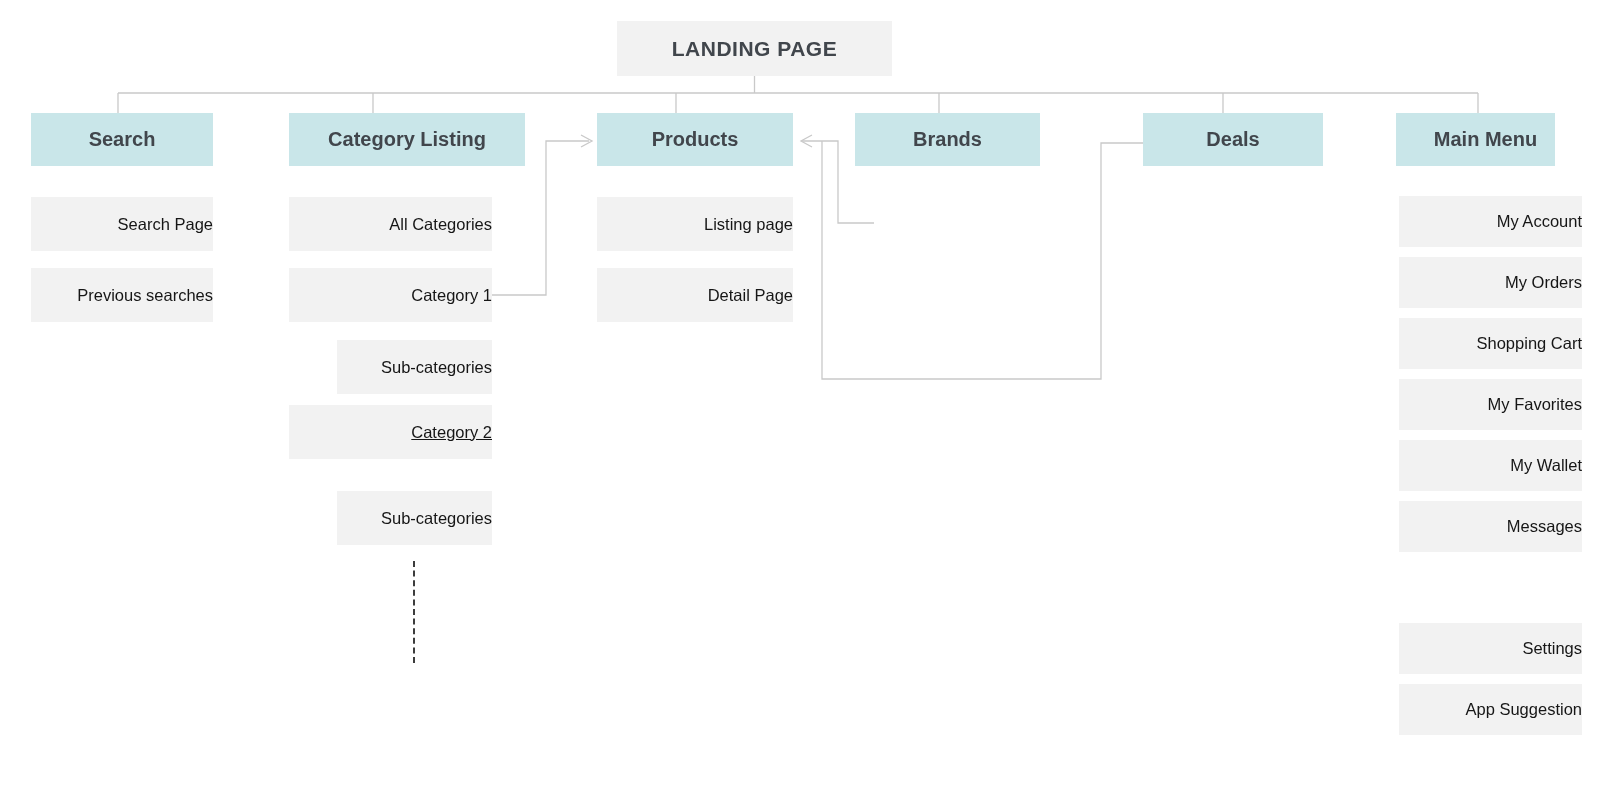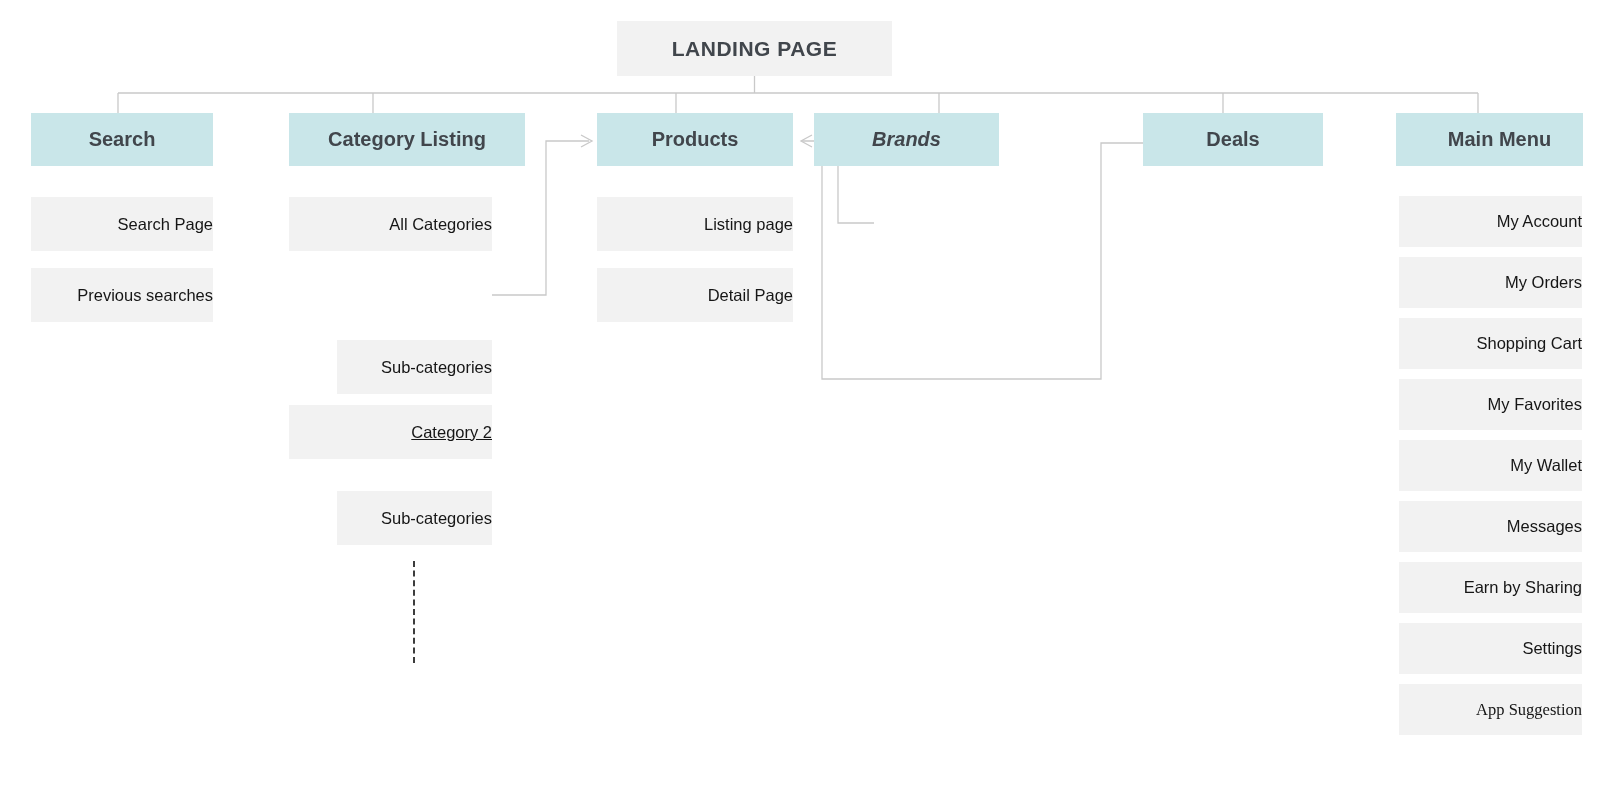--- a/index.html
+++ b/index.html
@@ -88,39 +88,42 @@
 
   <div class="node root-node" style="left:617px;top:21px;width:275px;height:55px;">
     <span class="label">LANDING PAGE</span>
   </div>
   <div class="node header-node" style="left:289px;top:113px;width:236px;height:53px;">
     <span class="label">Category Listing</span>
   </div>
   <div class="node header-node" style="left:597px;top:113px;width:196px;height:53px;">
     <span class="label">Products</span>
   </div>
-  <div class="node header-node" style="left:814px;top:113px;width:185px;height:53px;font-style:italic;">
+  <div class="node header-node" style="left:855px;top:113px;width:185px;height:53px;">
     <span class="label">Brands</span>
   </div>
   <div class="node header-node" style="left:1143px;top:113px;width:180px;height:53px;">
     <span class="label">Deals</span>
   </div>
-  <div class="node header-node" style="left:1396px;top:113px;width:187px;height:53px;padding-left:20px;">
+  <div class="node header-node" style="left:1396px;top:113px;width:159px;height:53px;padding-left:20px;">
     <span class="label">Main Menu</span>
   </div>
 
   <div class="node item-node" style="left:31px;top:197px;width:182px;height:54px;">
     <span class="label">Search Page</span>
   </div>
   <div class="node item-node" style="left:289px;top:197px;width:203px;height:54px;">
     <span class="label">All Categories</span>
   </div>
 
   <div class="node item-node" style="left:31px;top:268px;width:182px;height:54px;">
     <span class="label">Previous searches</span>
+  </div>
+  <div class="node item-node" style="left:289px;top:268px;width:203px;height:54px;">
+    <span class="label">Category 1</span>
   </div>
   <div class="node item-node" style="left:337px;top:340px;width:155px;height:54px;padding-left:11px;">
     <span class="label">Sub-categories</span>
   </div>
   <div class="node item-node" style="left:289px;top:405px;width:203px;height:54px;text-decoration:underline;">
     <span class="label">Category 2</span>
   </div>
   <div class="node item-node" style="left:337px;top:491px;width:155px;height:54px;padding-left:11px;">
     <span class="label">Sub-categories</span>
   </div>
@@ -145,23 +148,20 @@
   </div>
   <div class="node item-node" style="left:1399px;top:379px;width:183px;height:51px;">
     <span class="label">My Favorites</span>
   </div>
   <div class="node item-node" style="left:1399px;top:440px;width:183px;height:51px;">
     <span class="label">My Wallet</span>
   </div>
   <div class="node item-node" style="left:1399px;top:501px;width:183px;height:51px;">
     <span class="label">Messages</span>
   </div>
-  <div class="node item-node" style="left:1399px;top:562px;width:183px;height:51px;">
-    <span class="label">Earn by Sharing</span>
-  </div>
   <div class="node item-node" style="left:1399px;top:623px;width:183px;height:51px;">
     <span class="label">Settings</span>
   </div>
-  <div class="node item-node" style="left:1399px;top:684px;width:183px;height:51px;font-family:Liberation Serif, serif;">
+  <div class="node item-node" style="left:1399px;top:684px;width:183px;height:51px;">
     <span class="label">App Suggestion</span>
   </div>
 
 </div>
 
 </body></html>

